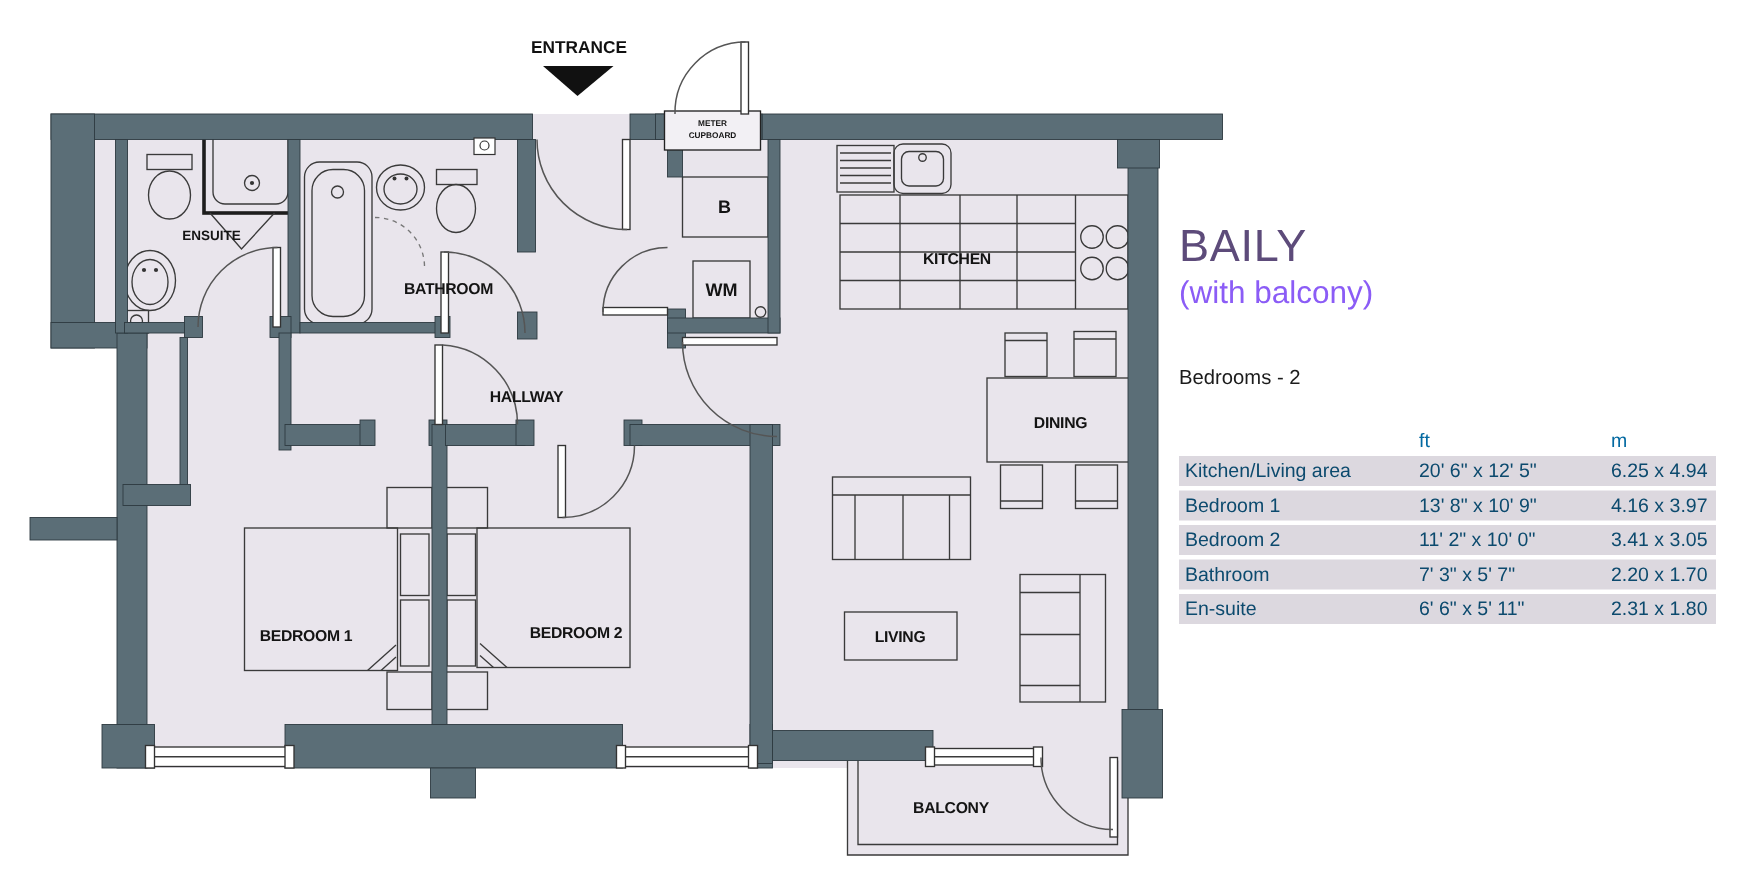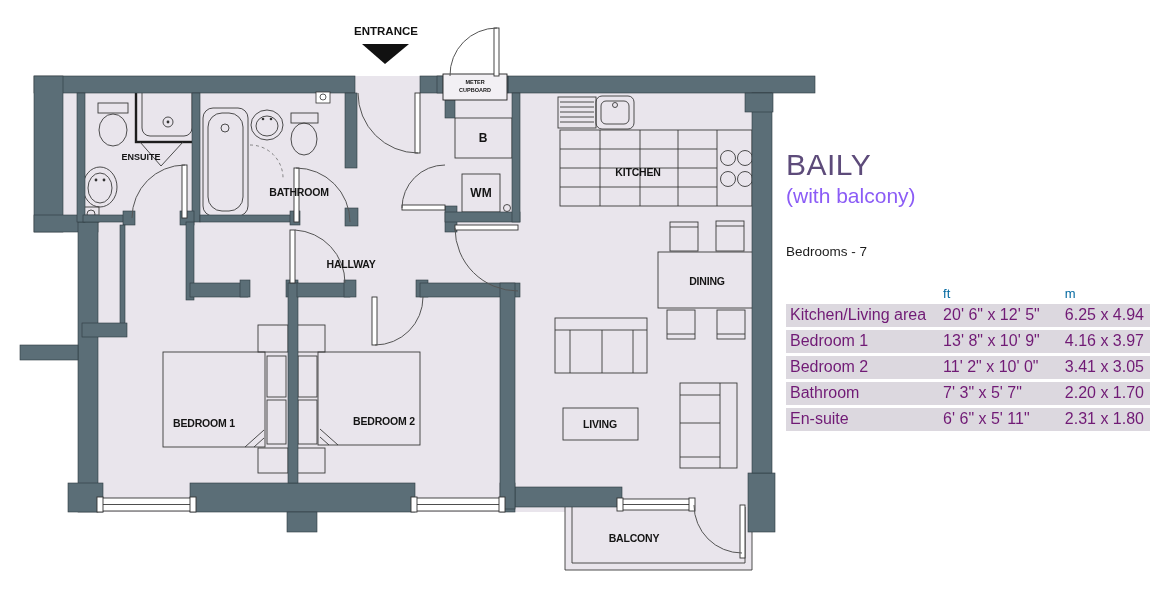--- a/index.html
+++ b/index.html
@@ -20,21 +20,21 @@
   .lbl-ent{font:bold 11.5px "Liberation Sans",sans-serif;fill:#111;text-anchor:middle;}
   .lbl-bw{font:bold 12px "Liberation Sans",sans-serif;fill:#141414;text-anchor:middle;}
 
   #info-panel{position:absolute;left:786px;top:148px;width:364px;}
   #plan-title{margin:0;font-size:30px;font-weight:500;color:#5d4b7a;letter-spacing:0.5px;}
   #plan-subtitle{margin:2px 0 0 0;font-size:21px;font-weight:400;color:#8b5cf6;}
   #summary{margin-top:33px;font-size:13.5px;color:#1c1c1c;line-height:1.6;}
   #dims{margin-top:20px;border-collapse:separate;border-spacing:0 3px;}
   #dims th{text-align:left;font-weight:400;font-size:13px;color:#0369a1;padding:0 6px 0 4px;}
   #dims tbody tr{background:#dcd8df;}
-  #dims td{font-size:16px;color:#701a75;padding:2.5px 6px 2.5px 4px;white-space:nowrap;}
+  #dims td{font-size:13px;color:#0c4a6e;padding:2.5px 6px 2.5px 4px;white-space:nowrap;}
   #dims td:first-child{width:146px;}
   #dims td:nth-child(2),#dims th:nth-child(2){width:118px;}
 </style>
 </head>
 <body>
 
 <div id="plan-wrap">
 <svg width="835" height="595" viewBox="0 0 835 595" xmlns="http://www.w3.org/2000/svg">
 
   <polygon class="floor" points="34,76 815,76 815,93 772,93 772,473 775,473 775,532 752,532 752,570 565,570 565,512 103,512 68,512 68,483 78,483 78,232 34,232"></polygon>
@@ -280,21 +280,21 @@
   <text class="lbl-bw" x="483" y="142">B</text>
   <text class="lbl-bw" x="481" y="197">WM</text>
 </svg>
 </div>
 
 <div id="info-panel">
   <h1 id="plan-title">BAILY</h1>
   <div id="plan-subtitle">(with balcony)</div>
 
   <div id="summary">
-    <div>Bedrooms - 7</div>
+    <div>Bedrooms - 2</div>
   </div>
 
   <table id="dims">
     <thead>
       <tr>
         <th></th>
         <th>ft</th>
         <th>m</th>
       </tr>
     </thead>

